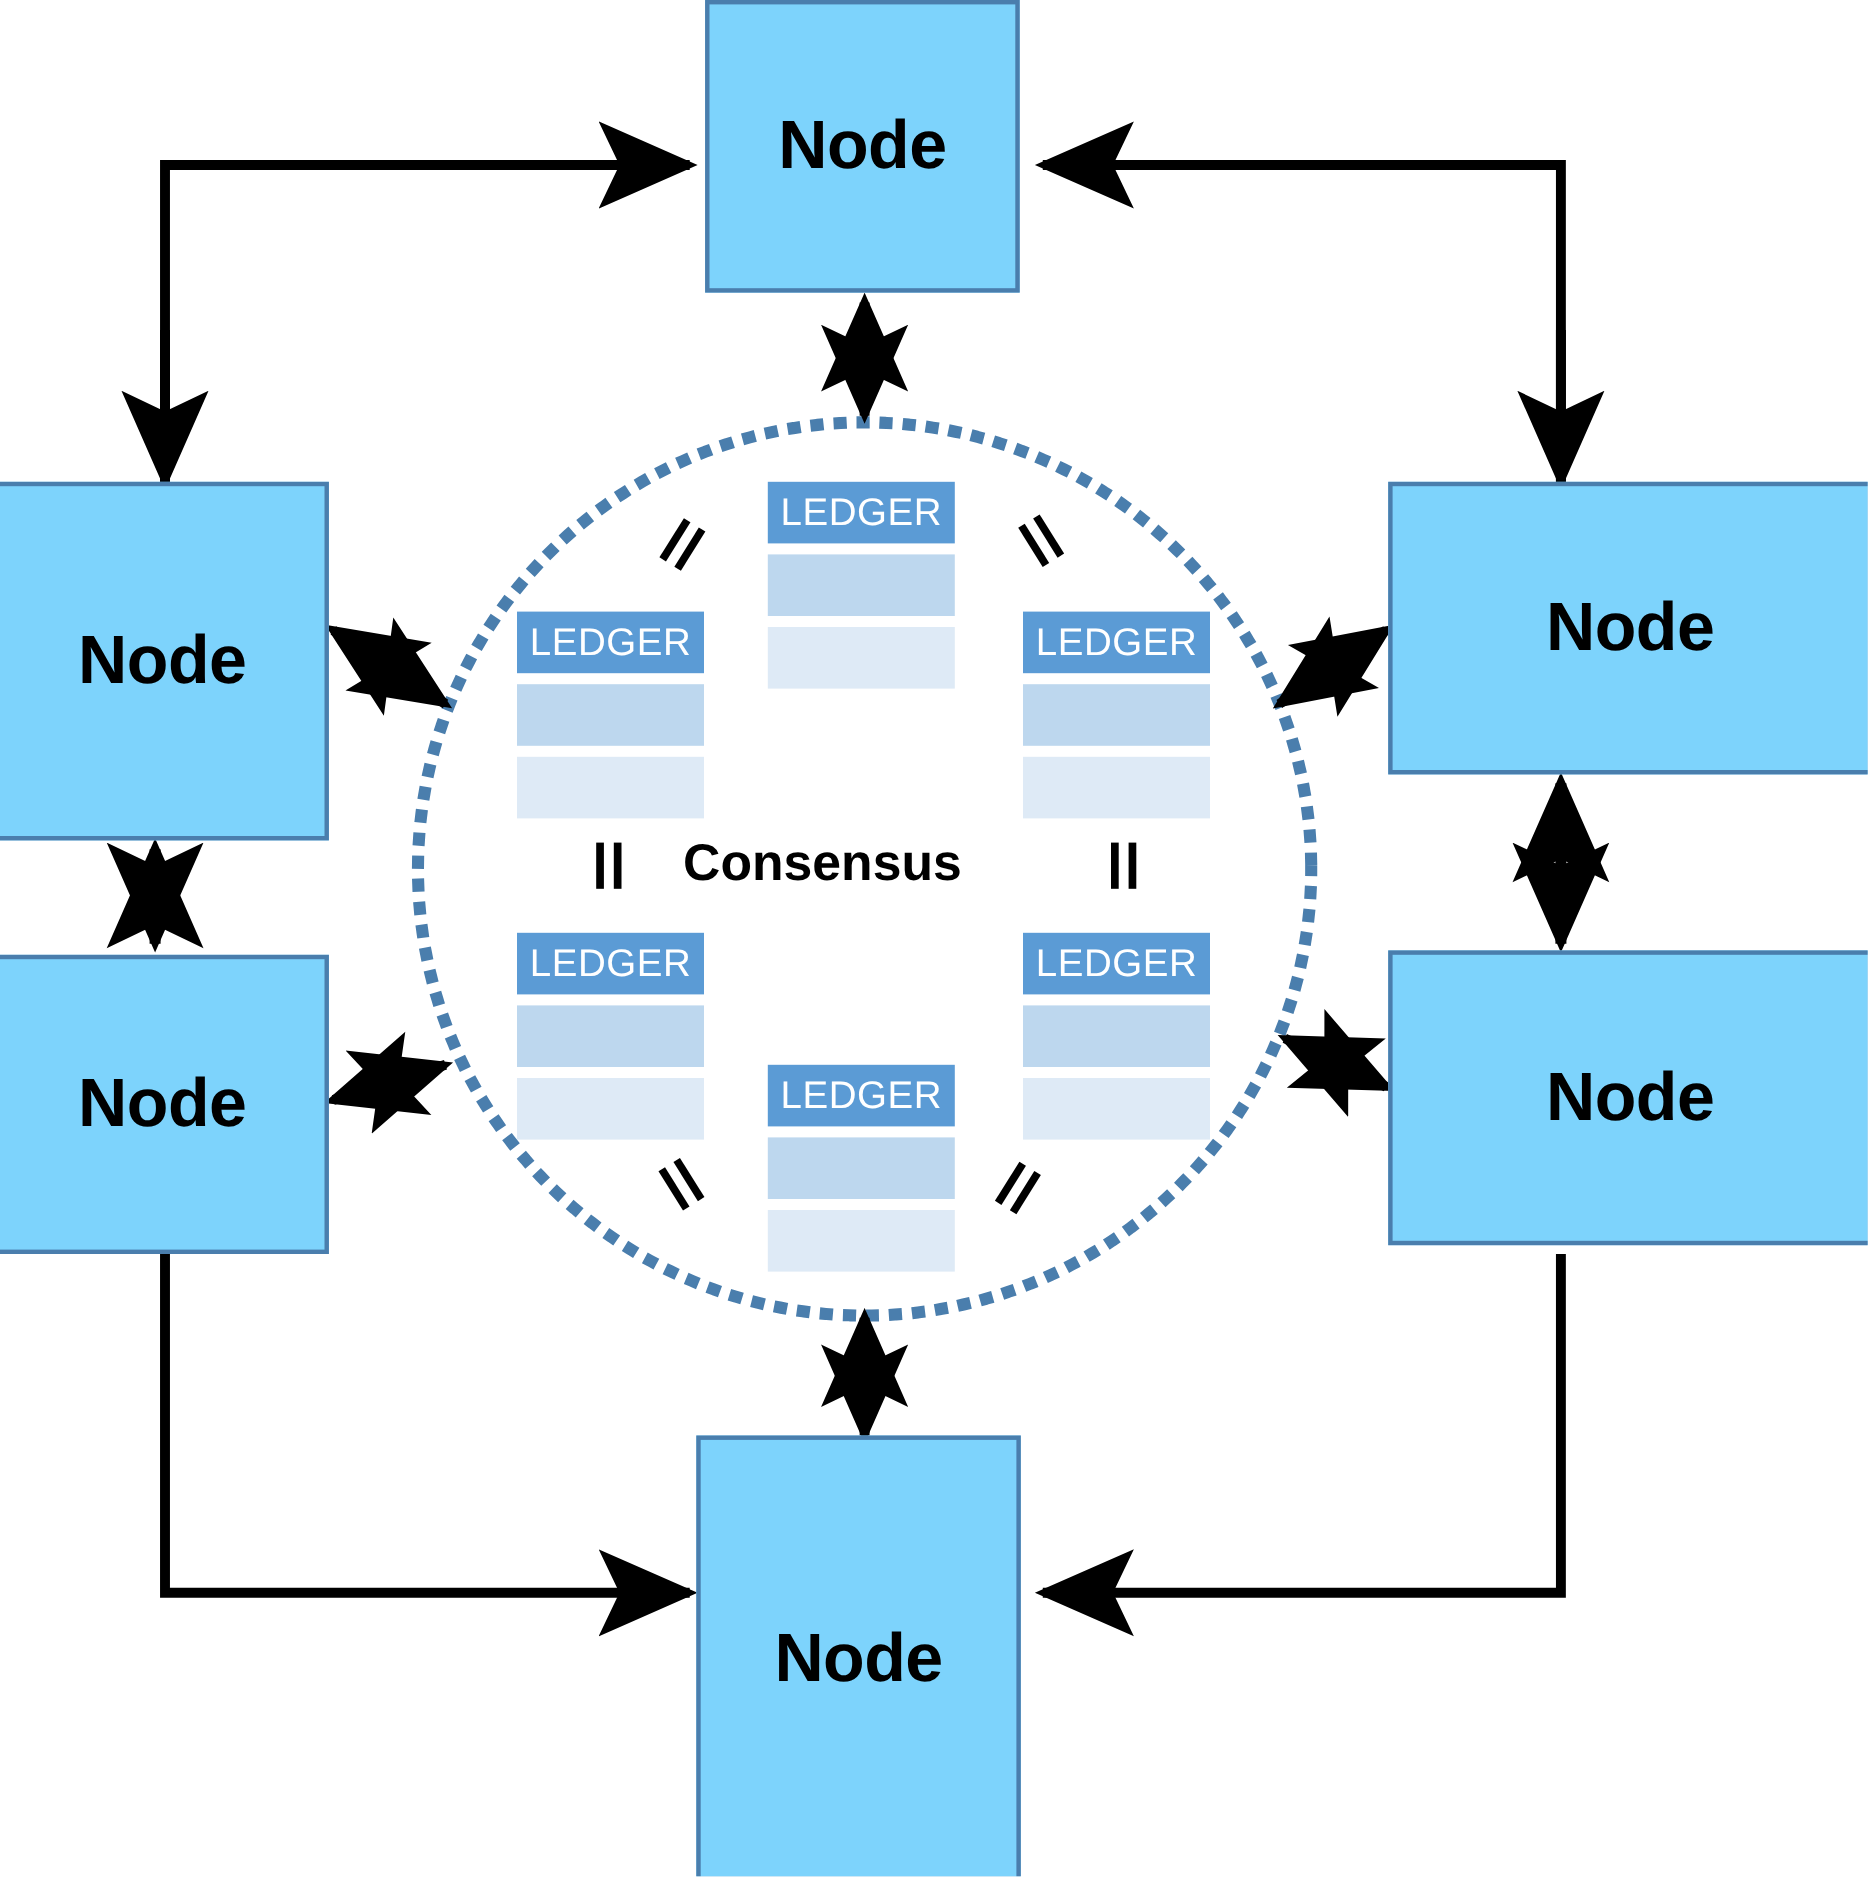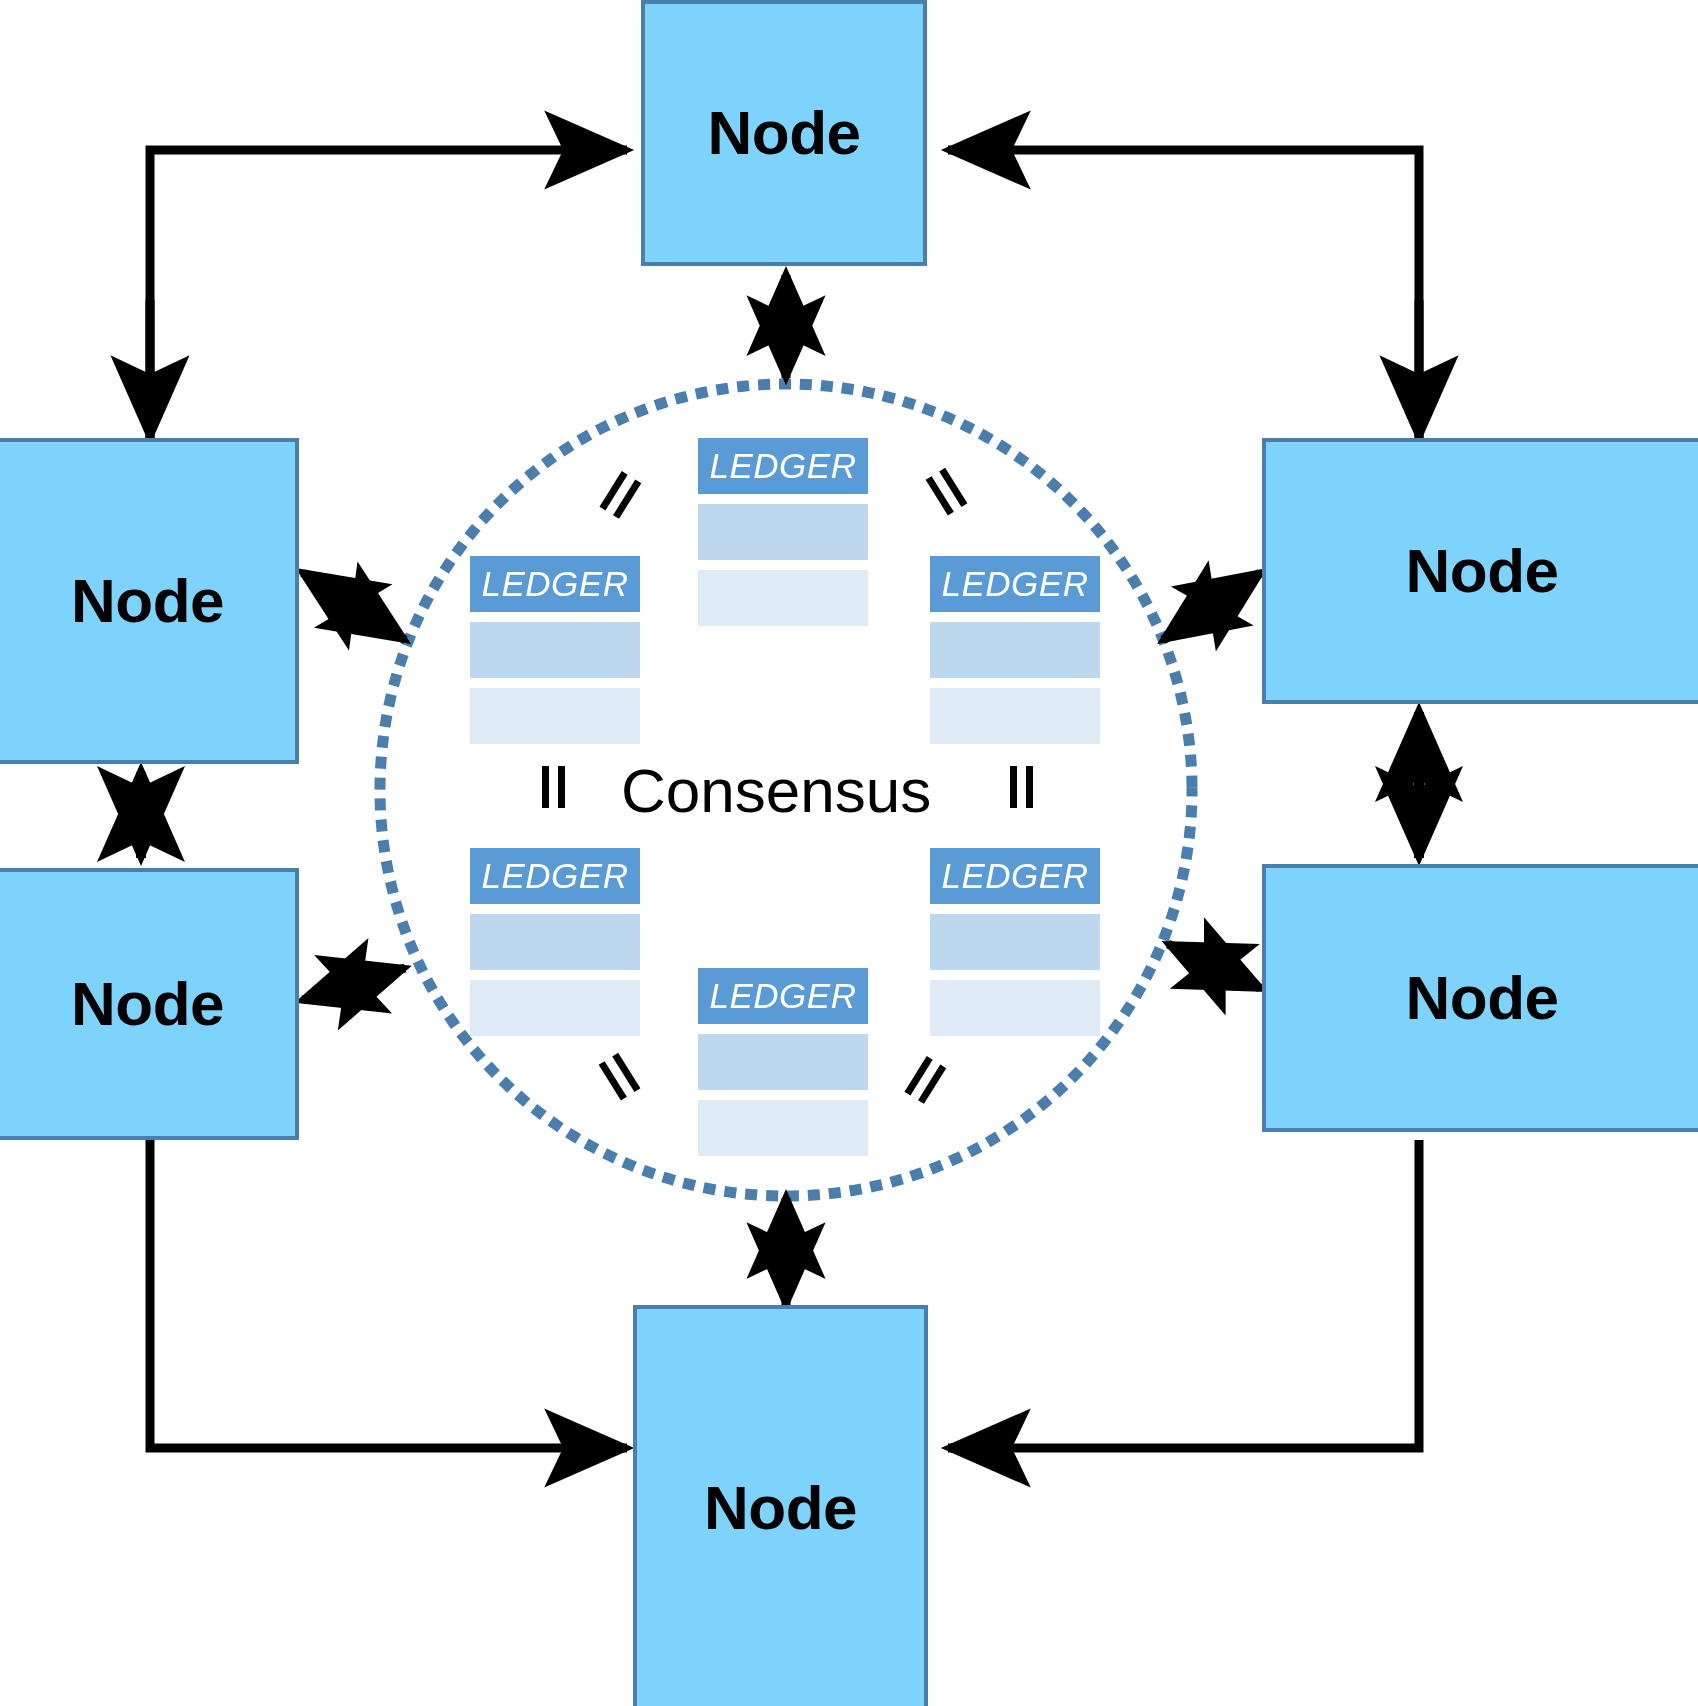--- a/index.html
+++ b/index.html
@@ -37,21 +37,20 @@
     font-family: "Liberation Sans", sans-serif;
     font-weight: bold;
     font-size: 62px;
     color: #000000;
     letter-spacing: -0.5px;
     line-height: 1;
   }
   .ledger {
     position: absolute;
     width: 170px;
-    font-style: italic;
   }
   .ledger-title {
     background: #5b9bd5;
     color: #ffffff;
     font-family: "Liberation Sans", sans-serif;
     font-weight: normal;
     font-size: 35px;
     line-height: 56px;
     height: 56px;
     text-align: center;
@@ -60,22 +59,22 @@
   }
   .ledger-row {
     height: 56px;
     margin-top: 10px;
   }
   .ledger-row.r1 { background: #bdd7ee; }
   .ledger-row.r2 { background: #deeaf6; }
   .consensus-label {
     position: absolute;
     font-family: "Liberation Sans", sans-serif;
-    font-weight: normal;
-    font-size: 62px;
+    font-weight: bold;
+    font-size: 47px;
     color: #000000;
     white-space: nowrap;
     line-height: 1;
   }
   .eq-mark {
     position: absolute;
     width: 46px;
     height: 46px;
   }
   .eq-mark span {

